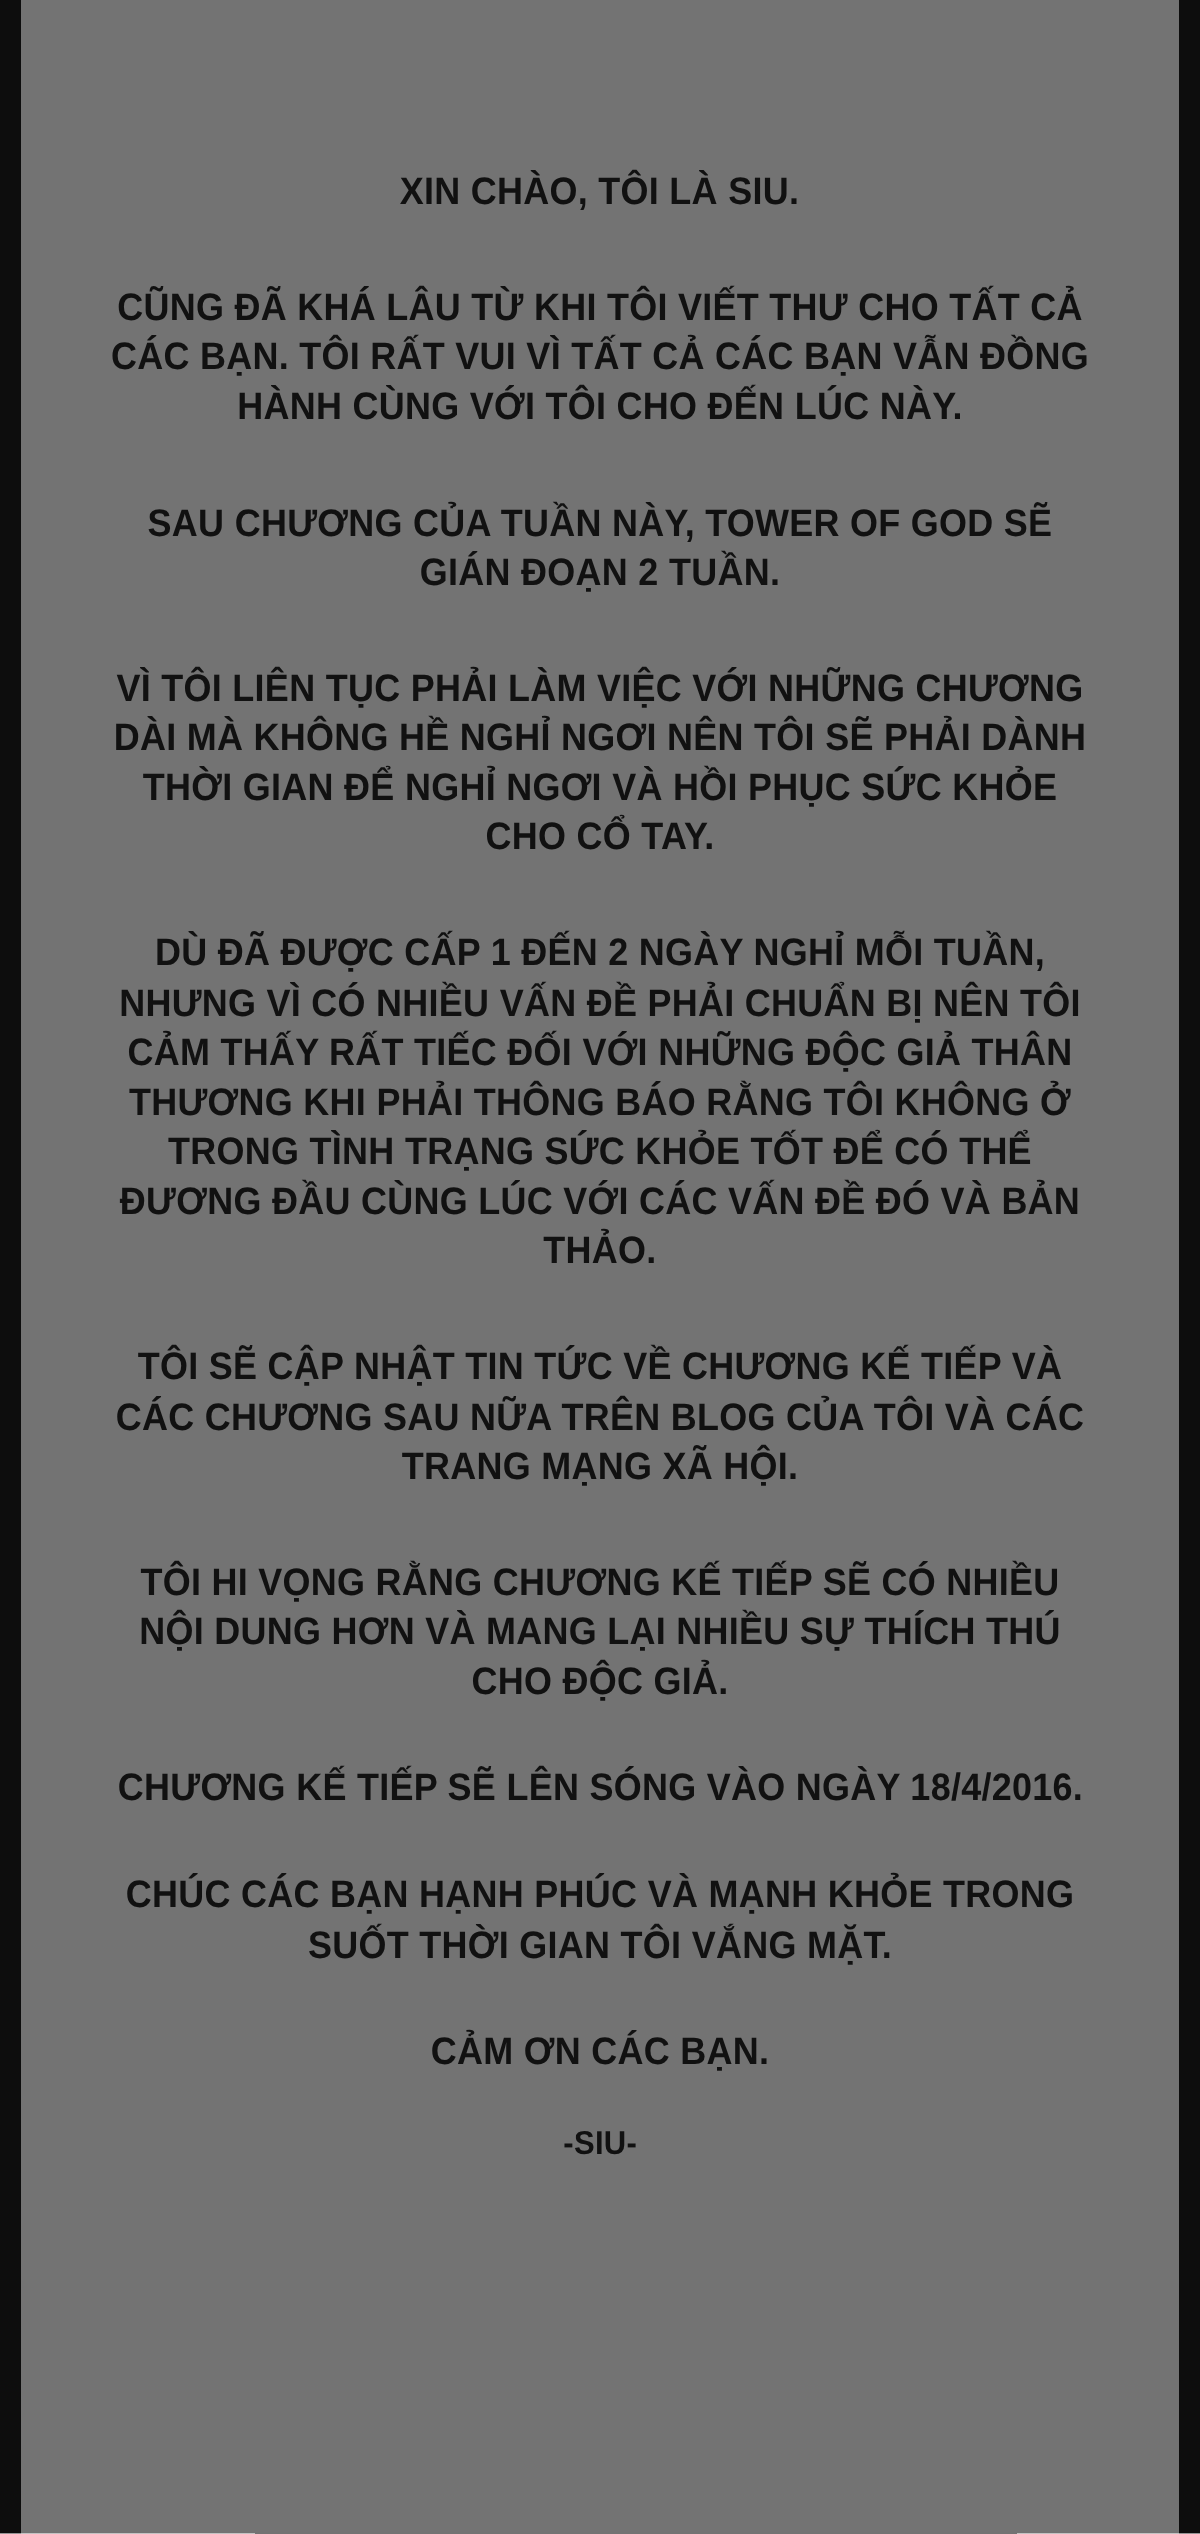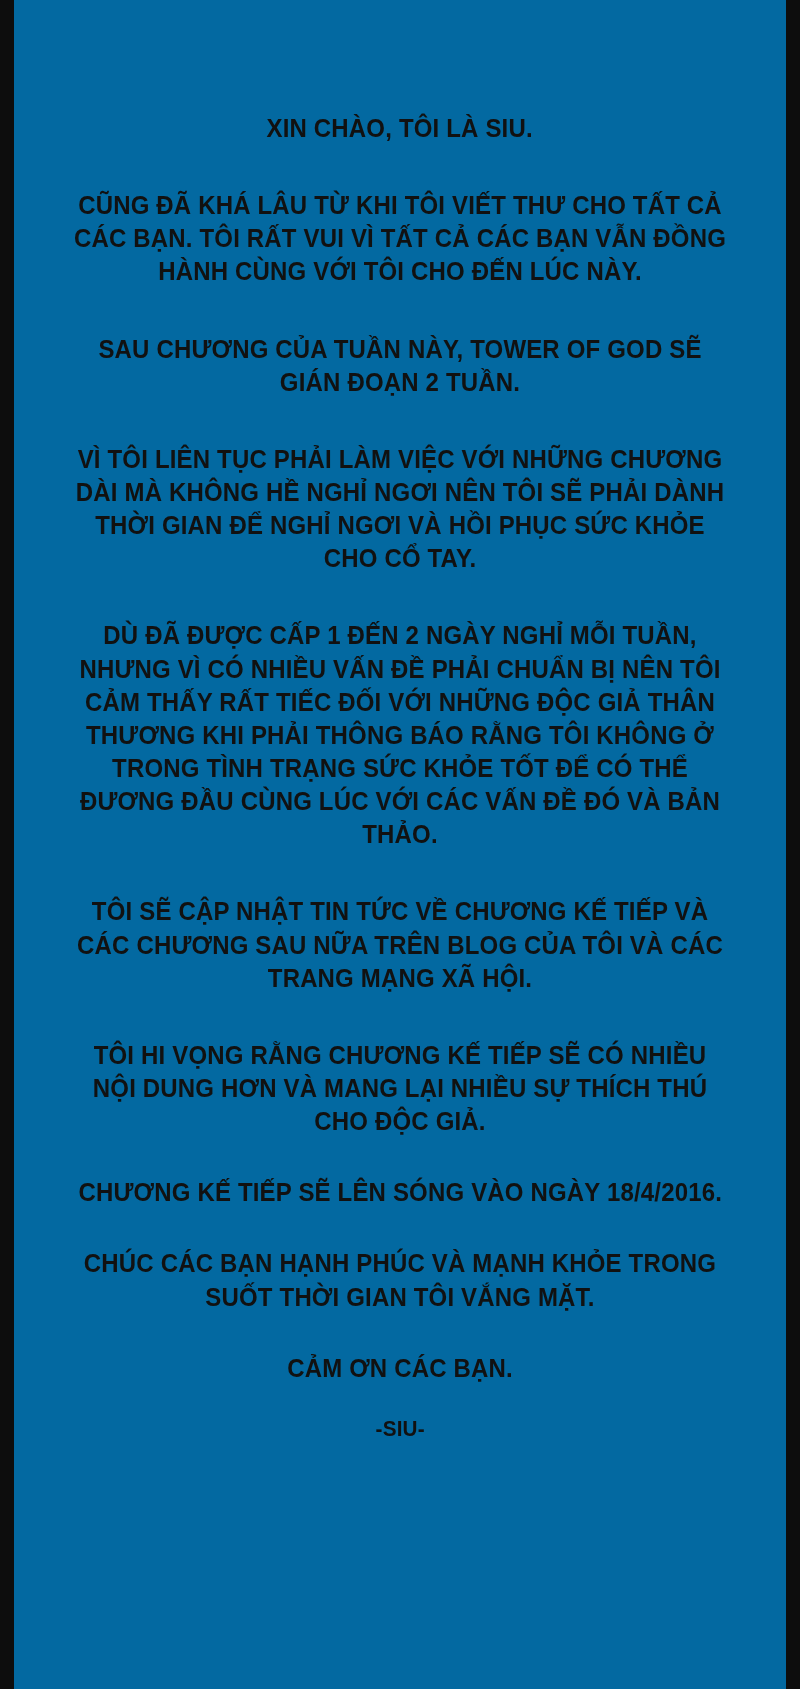--- a/index.html
+++ b/index.html
@@ -11,21 +11,21 @@
     width: 800px;
     height: 1689px;
     font-family: "Liberation Sans", sans-serif;
     color: #1a1a1a;
     overflow: hidden;
   }
   .page {
     position: relative;
     width: 800px;
     height: 1689px;
-    background: #0369a1;
+    background: #737373;
     box-sizing: border-box;
   }
   .edge-left, .edge-right {
     position: absolute;
     top: 0;
     width: 14px;
     height: 100%;
     background: #0d0d0d;
   }
   .edge-left { left: 0; }

